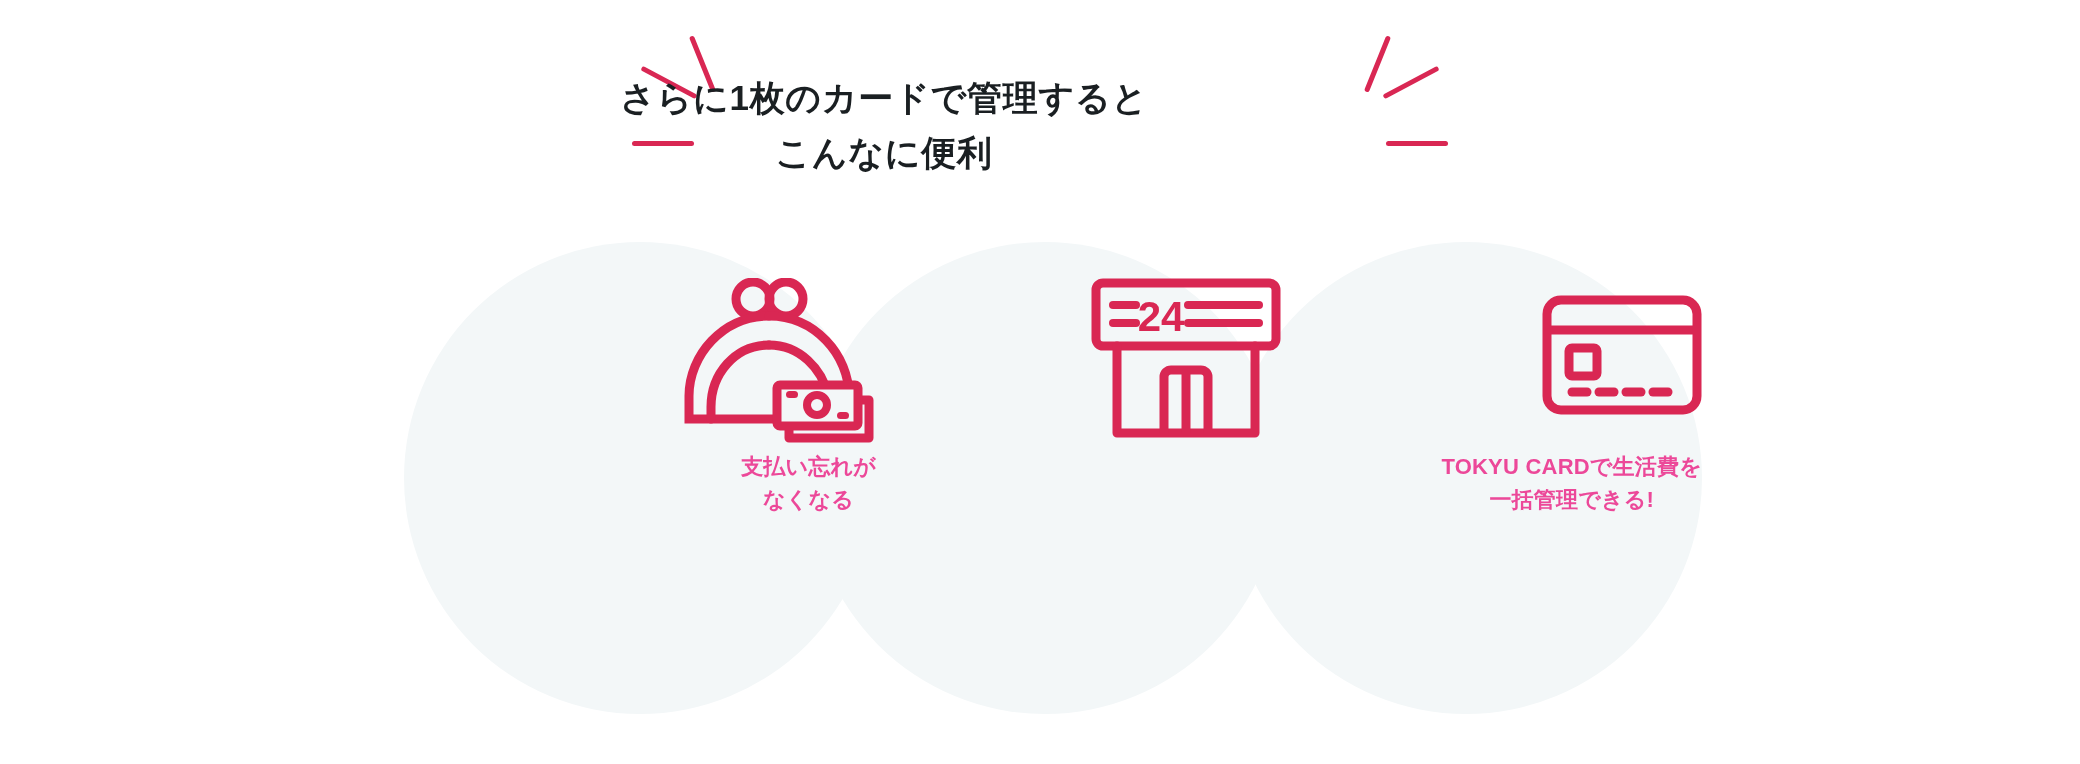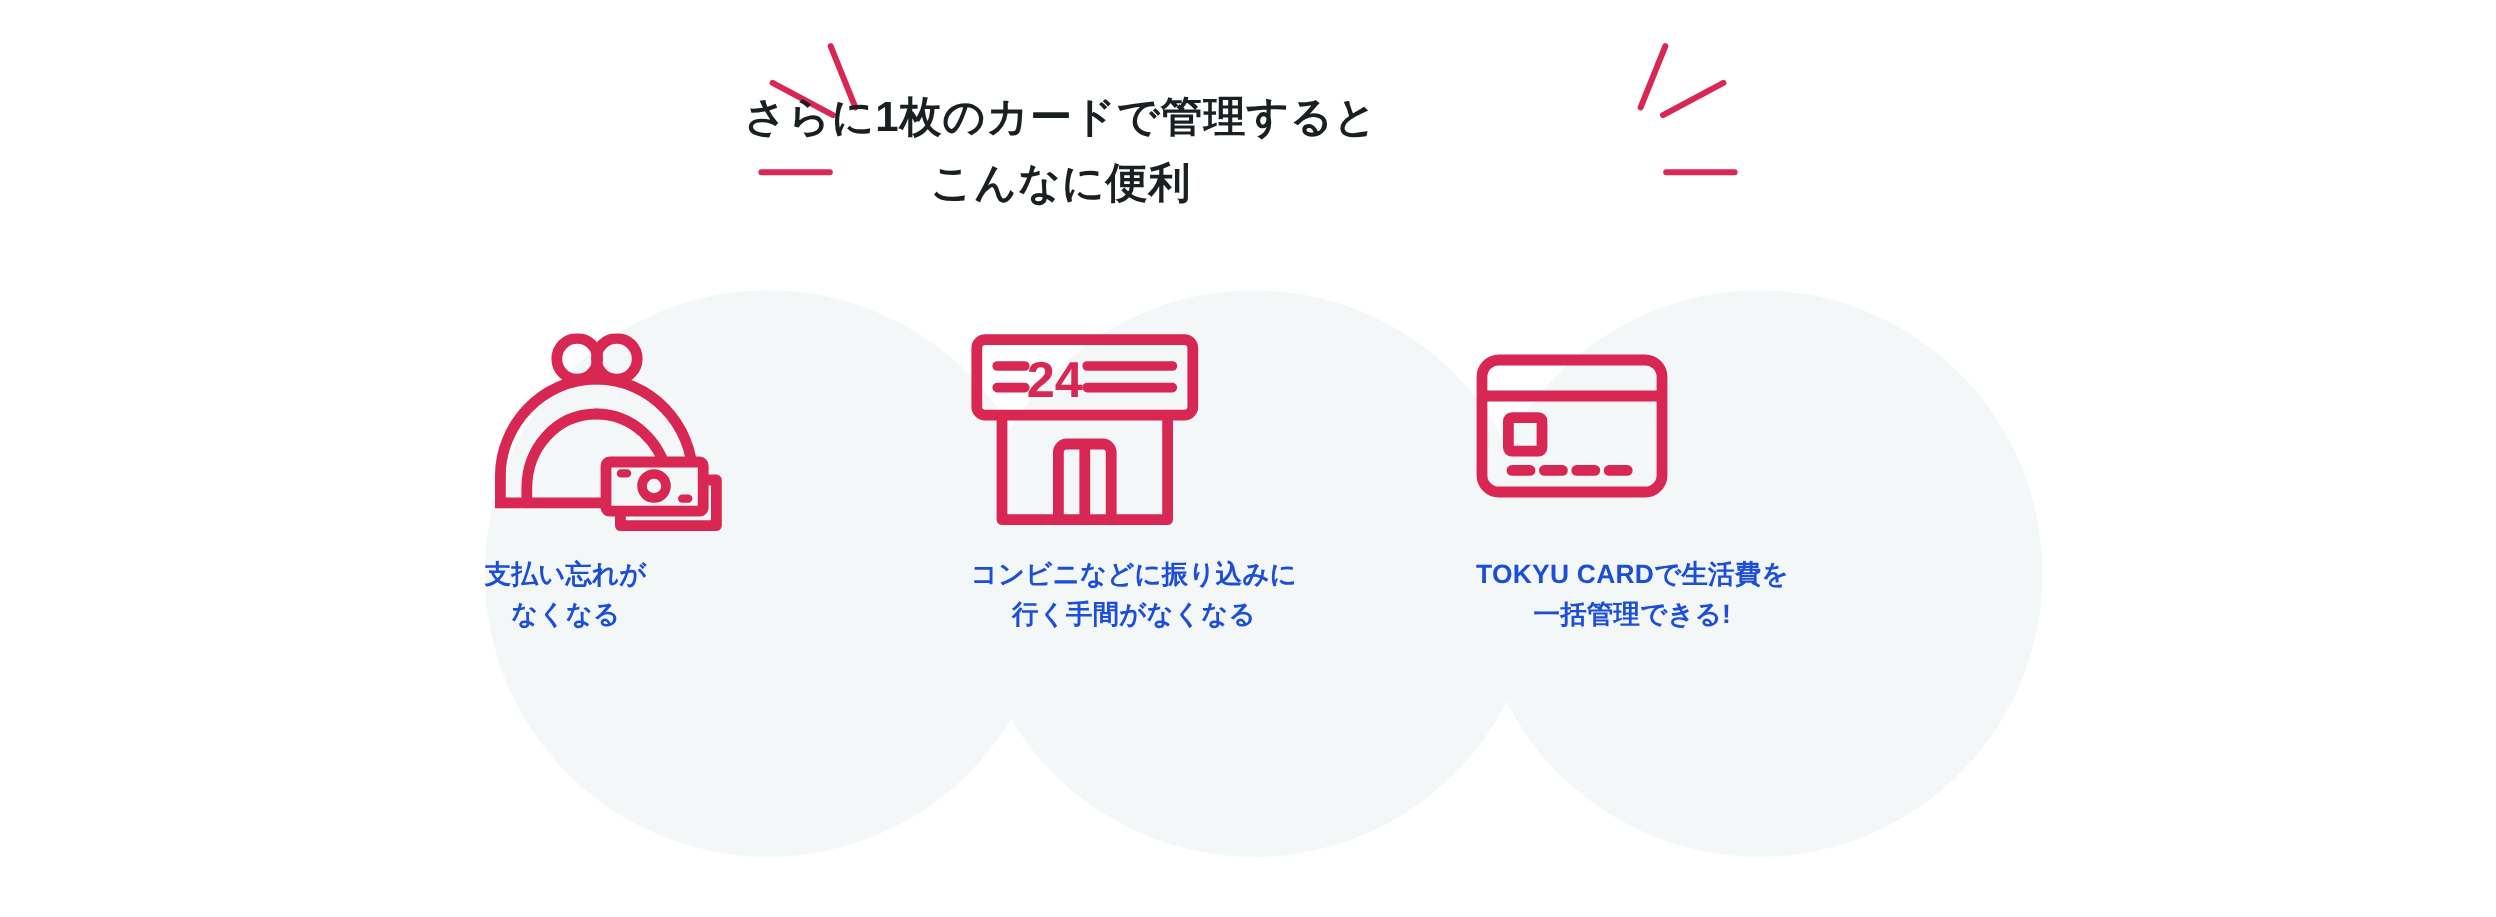--- a/index.html
+++ b/index.html
@@ -60,34 +60,33 @@
     background: #f3f7f8;
     top: 242px;
   }
   .feature-card {
     position: absolute;
     top: 242px;
     width: 472px;
     height: 472px;
     display: flex;
     flex-direction: column;
-    align-items: flex-start;
+    align-items: flex-end;
     justify-content: flex-start;
   }
   .feature-icon {
     margin-top: 28px;
     height: 180px;
     display: flex;
     align-items: center;
     justify-content: center;
   }
   .feature-label {
-    margin-top: 12px;
     text-align: center;
-    color: #1d4ed8;
+    color: #ec4899;
     font-size: 22px;
     font-weight: 700;
     line-height: 1.5;
     letter-spacing: 0.01em;
     white-space: pre-line;
   }
 
   
   .c1 { left: 404px; }
   .c2 { left: 809px; }
@@ -154,22 +153,20 @@
         <line x1="97" y1="45" x2="168" y2="45" stroke="#d92753" stroke-width="8" stroke-linecap="round"></line>
 
         <text x="70" y="53" text-anchor="middle" fill="#d92753" font-family="Liberation Sans, sans-serif" font-size="42" font-weight="700">24</text>
 
         <path d="M26 68 L26 155 L164 155 L164 68" stroke="#d92753" stroke-width="9" stroke-linejoin="round" stroke-linecap="round" fill="none"></path>
 
         <path d="M73 155 L73 99 A7 7 0 0 1 80 92 L110 92 A7 7 0 0 1 117 99 L117 155" stroke="#d92753" stroke-width="9" stroke-linejoin="round" fill="none"></path>
         <line x1="95" y1="96" x2="95" y2="155" stroke="#d92753" stroke-width="9"></line>
       </svg>
     </div>
-    <div class="feature-label">コンビニなどに振り込みに
-行く手間がなくなる</div>
   </div>
 
   <div class="feature-card c3">
     <div class="feature-icon">
       <svg width="160" height="165" viewBox="0 0 160 165" fill="none" xmlns="http://www.w3.org/2000/svg">
 
         <rect x="5" y="22" width="150" height="110" rx="14" stroke="#d92753" stroke-width="9" fill="none"></rect>
 
         <line x1="7" y1="52" x2="153" y2="52" stroke="#d92753" stroke-width="9"></line>
 

